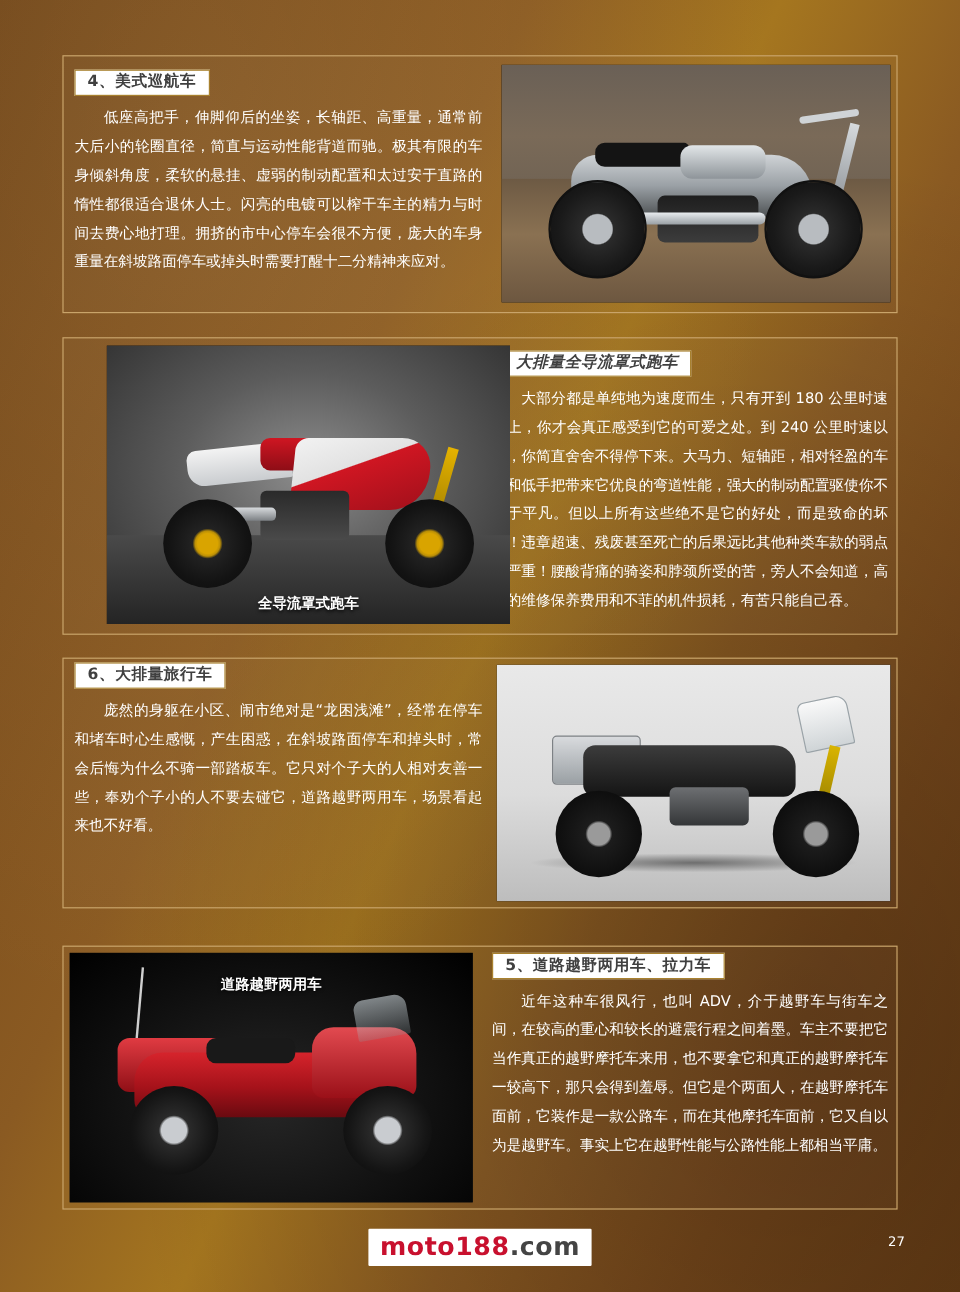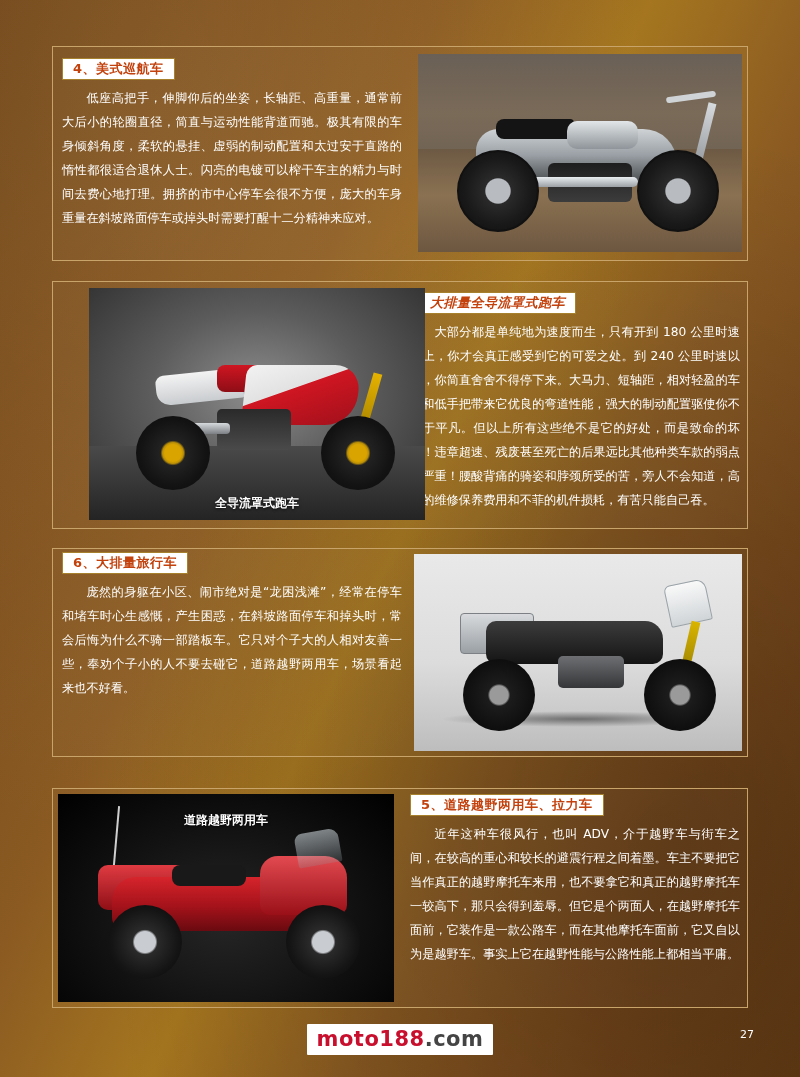--- a/index.html
+++ b/index.html
@@ -46,21 +46,21 @@
   .sec1 { left: 52px;  top: 46px;  width: 696px; height: 215px; }
   .sec2 { left: 52px;  top: 281px; width: 696px; height: 248px; }
   .sec3 { left: 52px;  top: 548px; width: 696px; height: 209px; }
   .sec4 { left: 52px;  top: 788px; width: 696px; height: 220px; }
 
   
   .heading {
     position: absolute;
     background: #ffffff;
     border: 1px solid #a8812f;
-    color: #c2410c;
+    color: #404040;
     font-size: 13px;
     font-weight: bold;
     letter-spacing: 0.5px;
     line-height: 20px;
     text-align: left;
     box-sizing: border-box;
     white-space: nowrap;
     padding: 0 10px;
   }
 

